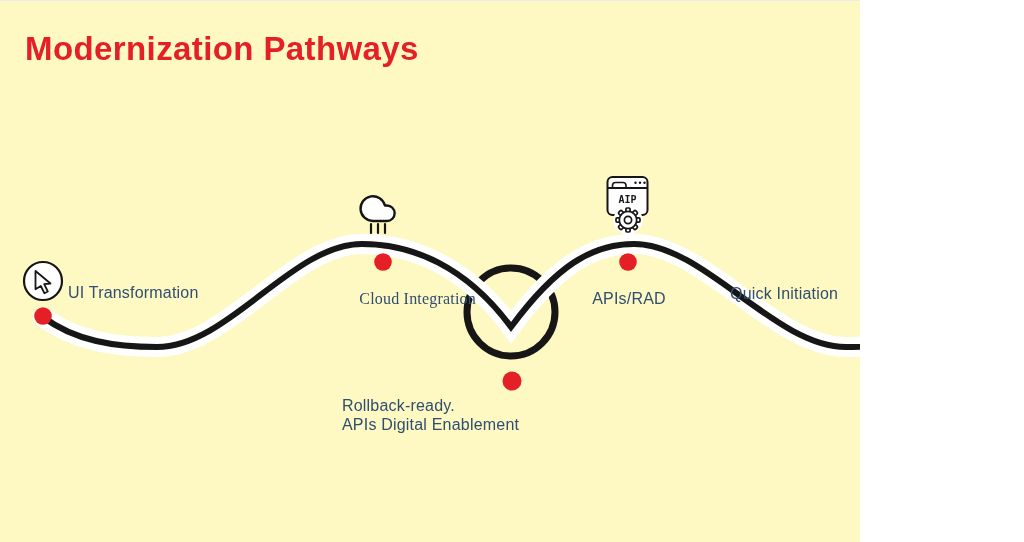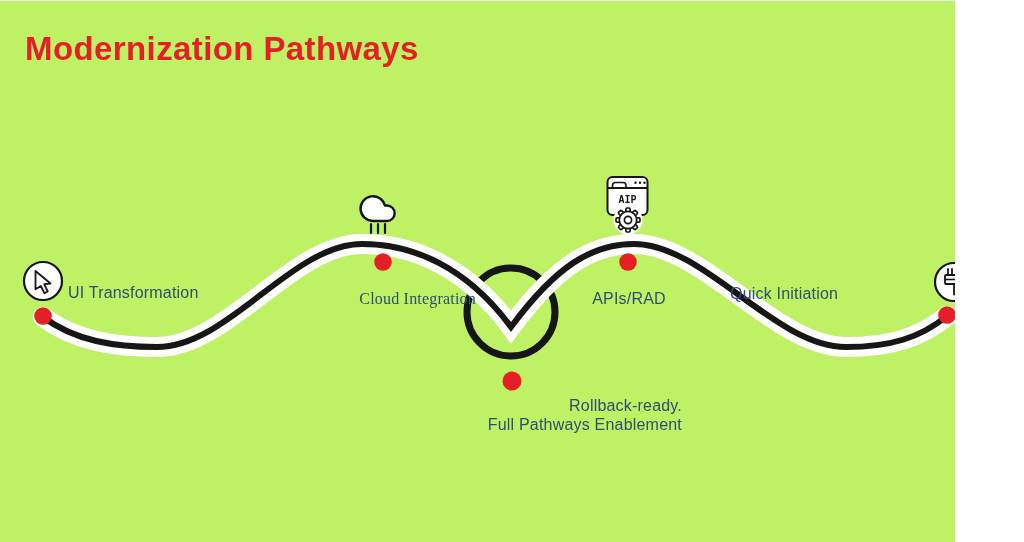--- a/index.html
+++ b/index.html
@@ -1,20 +1,20 @@
 <!DOCTYPE html>
 <html><head>
 <meta charset="utf-8">
 <style>
   html, body { margin: 0; padding: 0; background: #ffffff; }
   .stage {
     position: relative;
-    width: 955px;
+    width: 860px;
     height: 542px;
-    background: #bef264;
+    background: #fef9c3;
     overflow: hidden;
     font-family: "Liberation Sans", sans-serif;
   }
   .top-hairline {
     position: absolute; top: 0; left: 0;
     width: 100%; height: 1px;
     background: #eaeaea;
   }
   .page-title {
     position: absolute;
@@ -35,21 +35,21 @@
     white-space: nowrap;
     margin-top: 12px;
   }
   .label-ui      { left: 68px;  top: 272px; }
   .label-cloud   { left: 276px; top: 278px; width: 200px; text-align: right; font-family: Liberation Serif, serif; }
   .label-apis    { left: 549px; top: 278px; width: 160px; text-align: center; }
   .label-quick   { left: 730px; top: 273px; width: 195px; }
   .label-rollback {
     position: absolute;
     left: 342px; top: 396px; width: 340px;
-    text-align: right;
+    text-align: left;
     color: #2F4E70;
     font-size: 16px;
     font-weight: 500;
     letter-spacing: 0.2px;
     line-height: 19px;
   }
 </style>
 </head>
 <body>
 
@@ -121,15 +121,15 @@
   <div class="node-label label-ui">UI Transformation</div>
 
   <div class="node-label label-cloud">Cloud Integration</div>
 
   <div class="node-label label-apis">APIs/RAD</div>
 
   <div class="node-label label-quick">Quick Initiation</div>
 
   <div class="label-rollback">
     <div>Rollback-ready.</div>
-    <div>Full Pathways Enablement</div>
+    <div>APIs Digital Enablement</div>
   </div>
 </div>
 
 </body></html>

